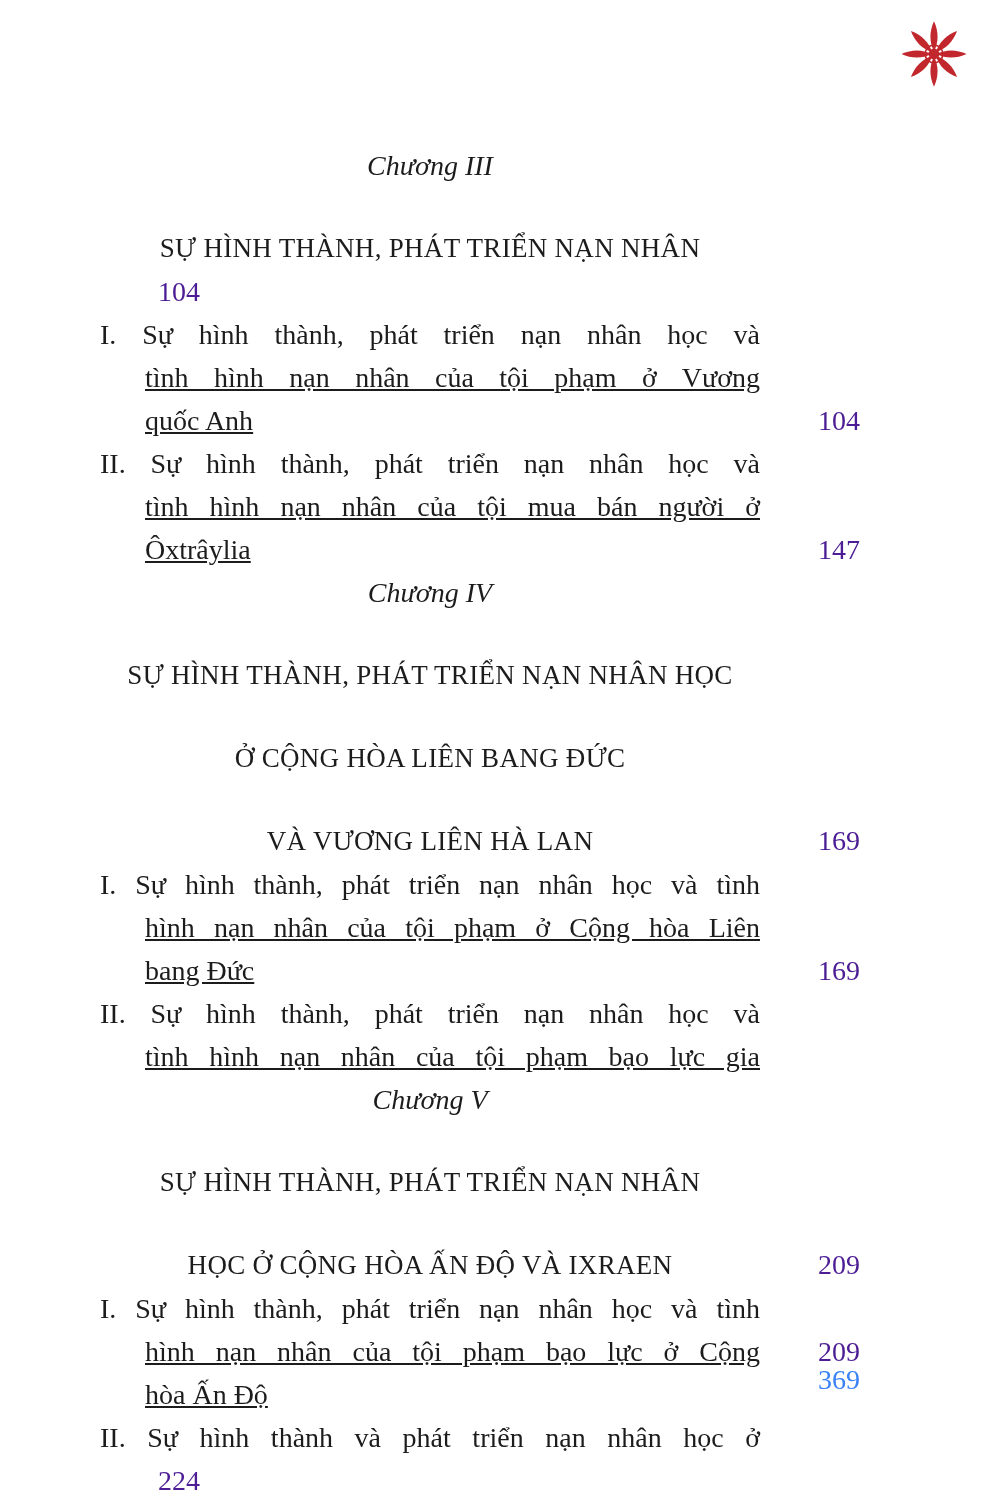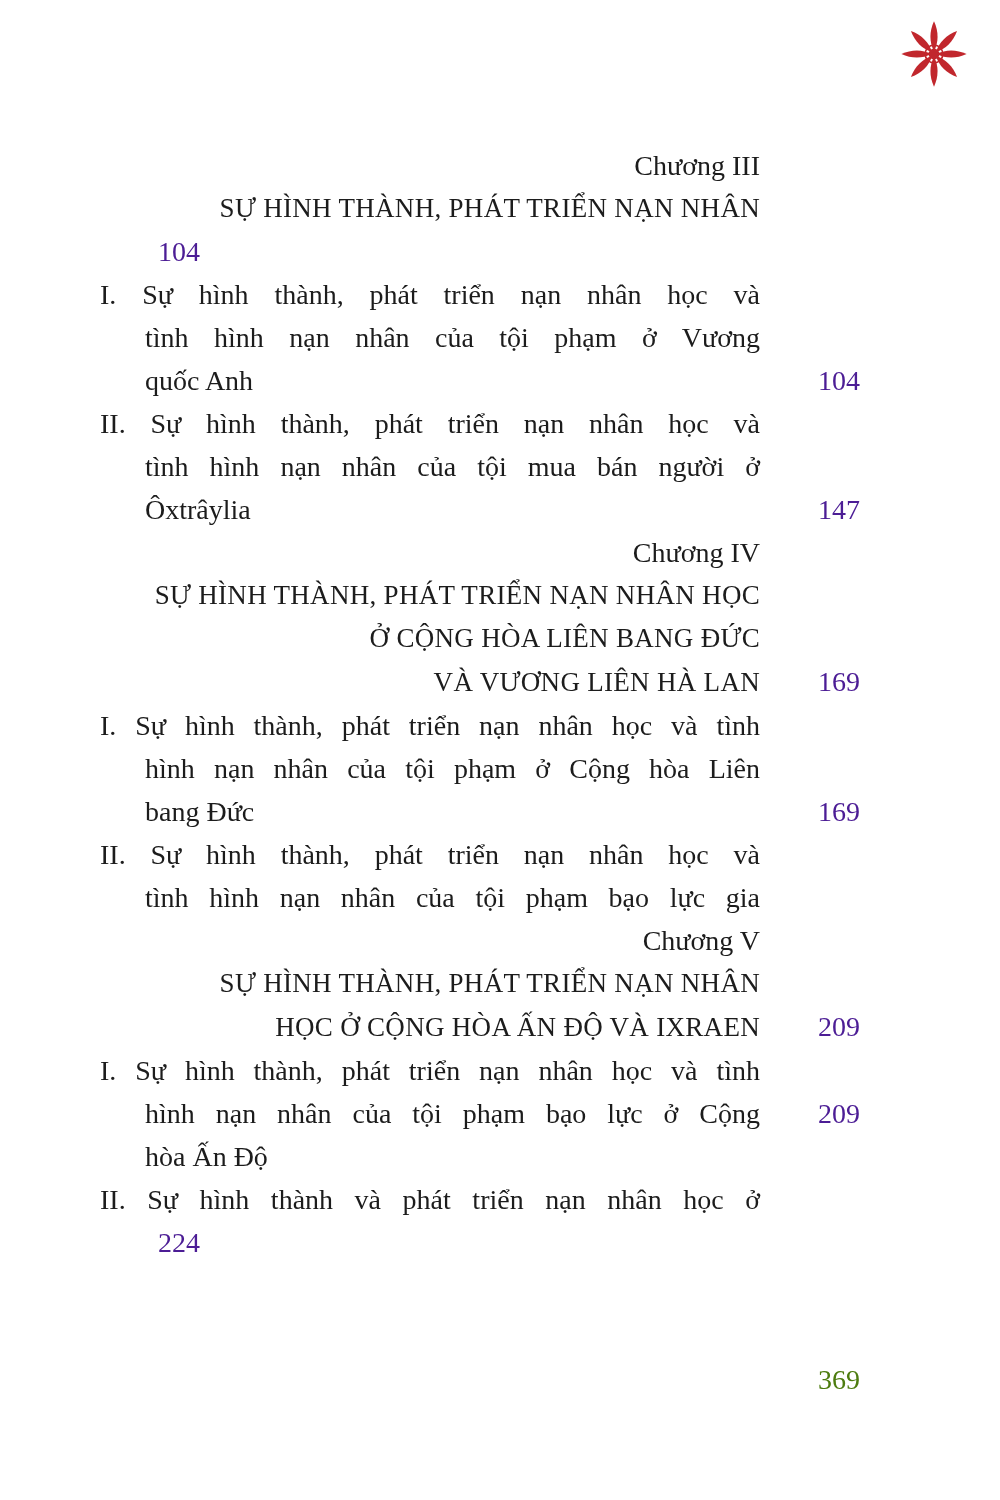--- a/index.html
+++ b/index.html
@@ -34,42 +34,44 @@
   }
   .row .text { flex: 1 1 auto; min-width: 0; }
   .row .pagenum {
     flex: 0 0 100px;
     width: 100px;
     text-align: right;
     font-size: 28px;
     color: #4c1d95;
   }
   .row.chapter .text {
-    text-align: right;
+    text-align: center;
+    font-style: italic;
   }
   .row.title .text {
-    text-align: right;
+    text-align: center;
     font-size: 27px;
     white-space: nowrap;
     letter-spacing: 0.3px;
-  }
-  .row.item-cont .text { padding-left: 45px; }
+    margin-top: 40px;
+  }
+  .row.item-cont .text { padding-left: 45px; text-decoration: underline; }
   .row.justify .text {
     text-align: justify;
     text-align-last: justify;
   }
   .footer-page-number {
     position: absolute;
     left: 100px;
     top: 1358px;
     width: 760px;
     text-align: right;
     font-size: 28px;
     line-height: 43px;
-    color: #4d7c0f;
+    color: #3b82f6;
   }
 </style>
 </head>
 <body>
 
 <div class="page">
 
   <div class="logo">
     <svg viewBox="0 0 100 100" width="68" height="68">
       <defs>

